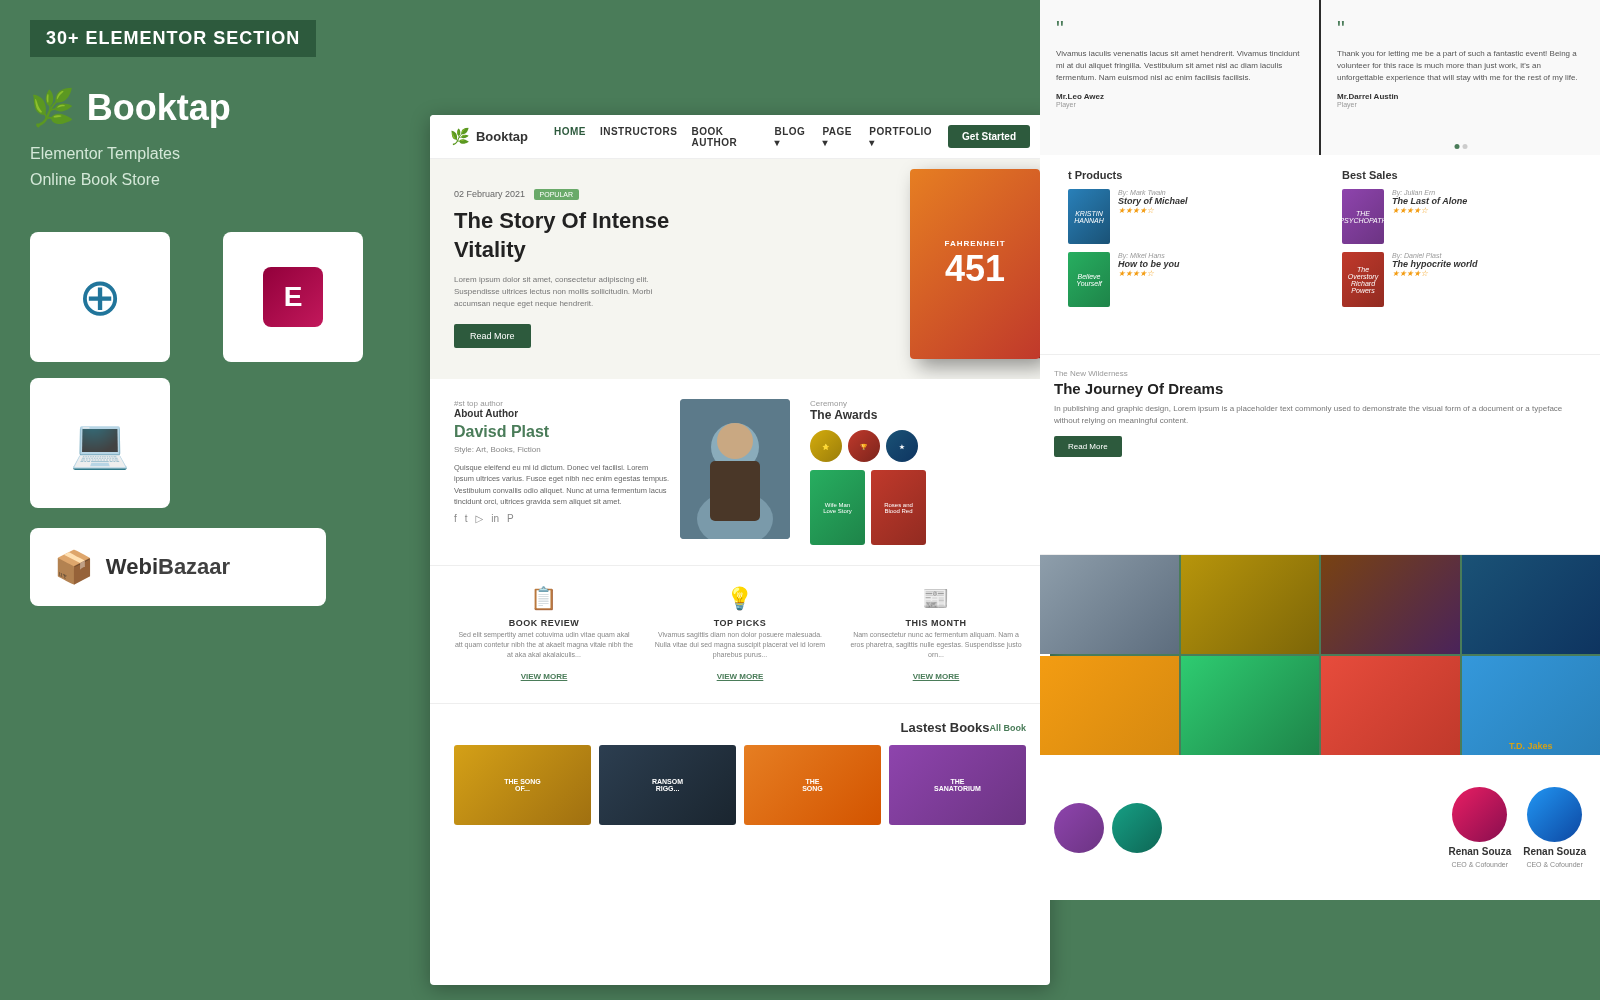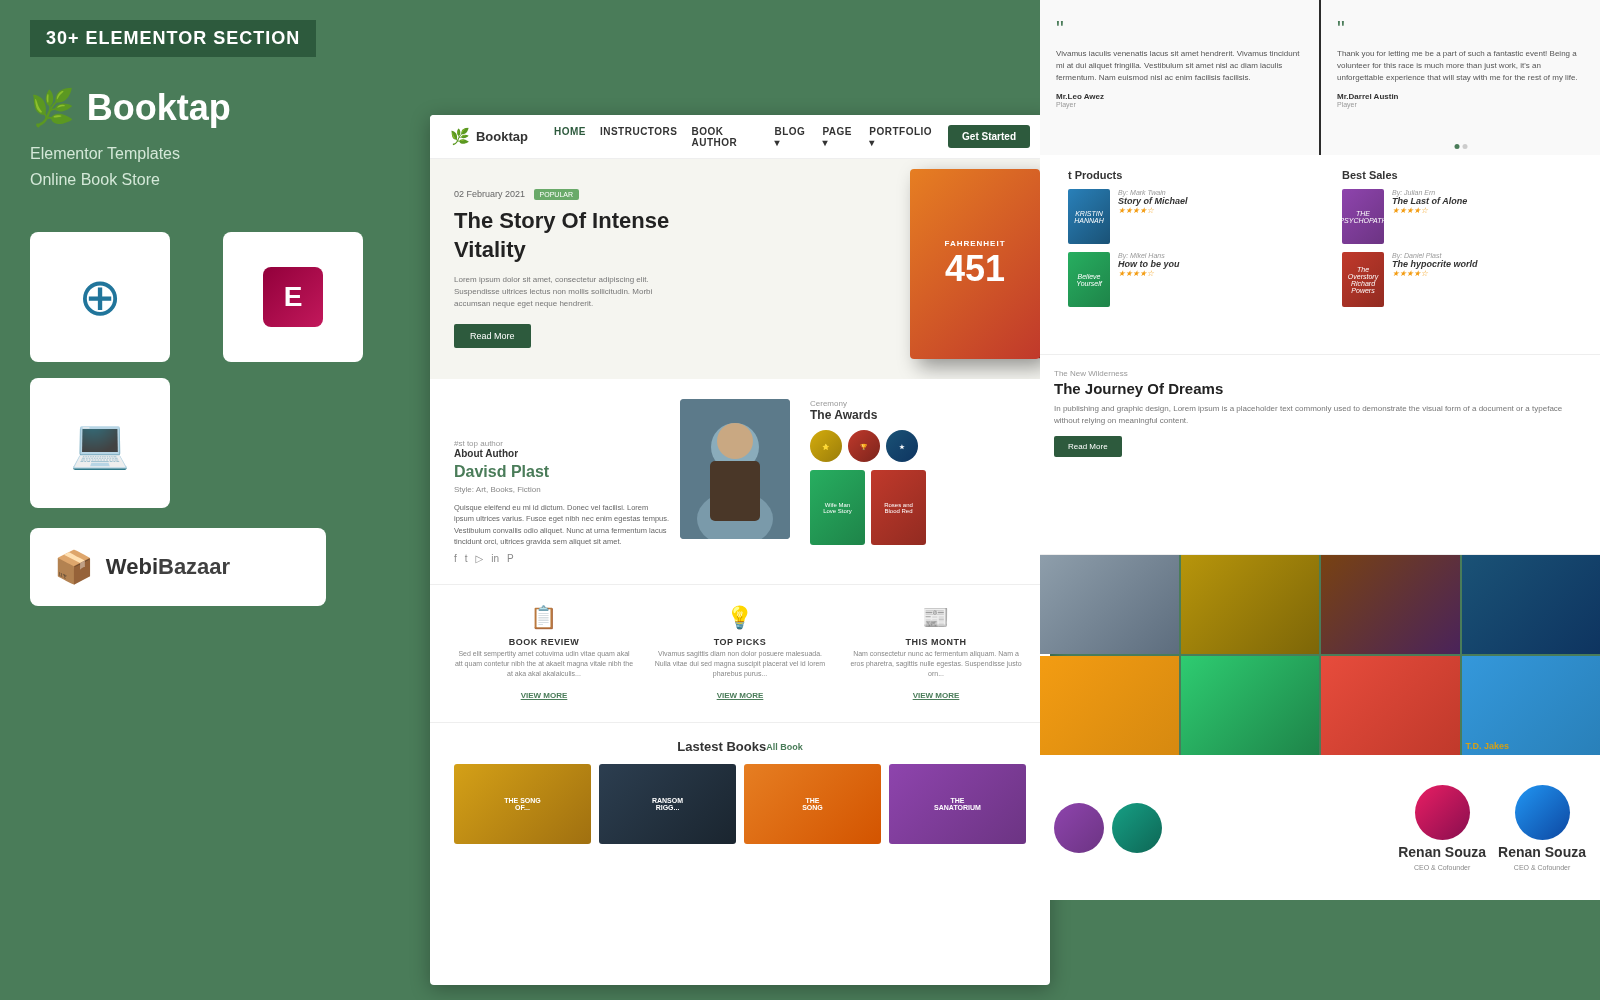--- a/index.html
+++ b/index.html
@@ -203,21 +203,21 @@
     }
 
     
     .author-section {
       padding: 20px 24px;
       display: grid;
       grid-template-columns: 1fr 120px 1fr;
       gap: 10px;
       border-bottom: 1px solid #eee;
     }
-    .author-info .label { font-size: 8px; color: #999; margin-top: 40px; }
+    .author-info .label { font-size: 8px; color: #999; }
     .author-info .title { font-size: 10px; font-weight: 600; color: #333; margin-bottom: 4px; }
     .author-name { font-size: 16px; font-weight: 700; color: #4a7c59; }
     .author-style { font-size: 8px; color: #888; margin: 4px 0 8px; }
     .author-bio { font-size: 7.5px; color: #666; line-height: 1.5; }
     .author-photo {
       width: 110px;
       height: 140px;
       background: linear-gradient(135deg, #8e9eab, #5c7a8a);
       border-radius: 4px;
       overflow: hidden;
@@ -255,21 +255,21 @@
       border-bottom: 1px solid #eee;
     }
     .feature-item { text-align: center; }
     .feature-icon { font-size: 22px; color: #555; margin-bottom: 6px; }
     .feature-title { font-size: 9px; font-weight: 700; color: #333; margin-bottom: 2px; text-transform: uppercase; letter-spacing: 0.5px; text-align: center; }
     .feature-desc { font-size: 7px; color: #888; line-height: 1.4; margin-bottom: 6px; }
     .view-more { font-size: 8px; color: #4a7c59; font-weight: 600; text-decoration: underline; cursor: pointer; }
 
     
     .latest-section { padding: 16px 24px; }
-    .section-header { display: flex; justify-content: center; align-items: center; margin-bottom: 10px; }
+    .section-header { display: flex; justify-content: flex-end; align-items: center; margin-bottom: 10px; }
     .section-title { font-size: 13px; font-weight: 700; color: #333; }
     .all-books { font-size: 9px; color: #4a7c59; font-weight: 600; cursor: pointer; }
     .book-grid { display: grid; grid-template-columns: repeat(4, 1fr); gap: 8px; }
     .book-cover {
       height: 80px;
       border-radius: 3px;
       overflow: hidden;
       font-size: 7px;
       color: #fff;
       display: flex;
@@ -379,21 +379,21 @@
     .gallery-item {
       overflow: hidden;
     }
     .gi-1 { background: linear-gradient(135deg, #8e9eab, #5d6d7e); grid-row: 1; grid-column: 1; }
     .gi-2 { background: linear-gradient(135deg, #b7950b, #7d6608); grid-row: 1; grid-column: 2; }
     .gi-3 { background: linear-gradient(135deg, #784212, #4a235a); grid-row: 1; grid-column: 3; }
     .gi-4 { background: linear-gradient(135deg, #1a5276, #0e3460); grid-row: 1; grid-column: 4; }
     .gi-5 { background: linear-gradient(135deg, #f39c12, #d68910); grid-row: 2; grid-column: 1; }
     .gi-6 { background: linear-gradient(135deg, #2ecc71, #1e8449); grid-row: 2; grid-column: 2; }
     .gi-7 { background: linear-gradient(135deg, #e74c3c, #c0392b); grid-row: 2; grid-column: 3; }
-    .gi-8 { background: linear-gradient(135deg, #3498db, #2980b9); grid-row: 2; grid-column: 4; display:flex;align-items:flex-end;justify-content:flex-start;padding:4px; }
+    .gi-8 { background: linear-gradient(135deg, #3498db, #2980b9); grid-row: 2; grid-column: 4; display:flex;align-items:flex-end;justify-content:center;padding:4px; }
     .gi-text { font-size: 9px; color: #d4a017; font-weight: 700; }
 
     
     .team-area {
       background: #fff;
       padding: 10px 14px;
       display: flex;
       gap: 12px;
       height: 145px;
       align-items: center;
@@ -405,21 +405,21 @@
       gap: 4px;
     }
     .team-avatar {
       width: 55px;
       height: 55px;
       border-radius: 50%;
       overflow: hidden;
     }
     .ta-1 { background: linear-gradient(135deg, #e91e63, #880e4f); }
     .ta-2 { background: linear-gradient(135deg, #2196f3, #0d47a1); }
-    .team-name { font-size: 14px; font-weight: 600; color: #333; text-align: center; }
+    .team-name { font-size: 10px; font-weight: 600; color: #333; text-align: center; }
     .team-role { font-size: 7px; color: #888; text-align: center; }
   </style>
 </head>
 <body>
 
 <div class="left-panel">
   <div class="top-badge">30+ ELEMENTOR SECTION</div>
 
   <div class="brand-logo">
     <span class="leaf-icon">🌿</span>

